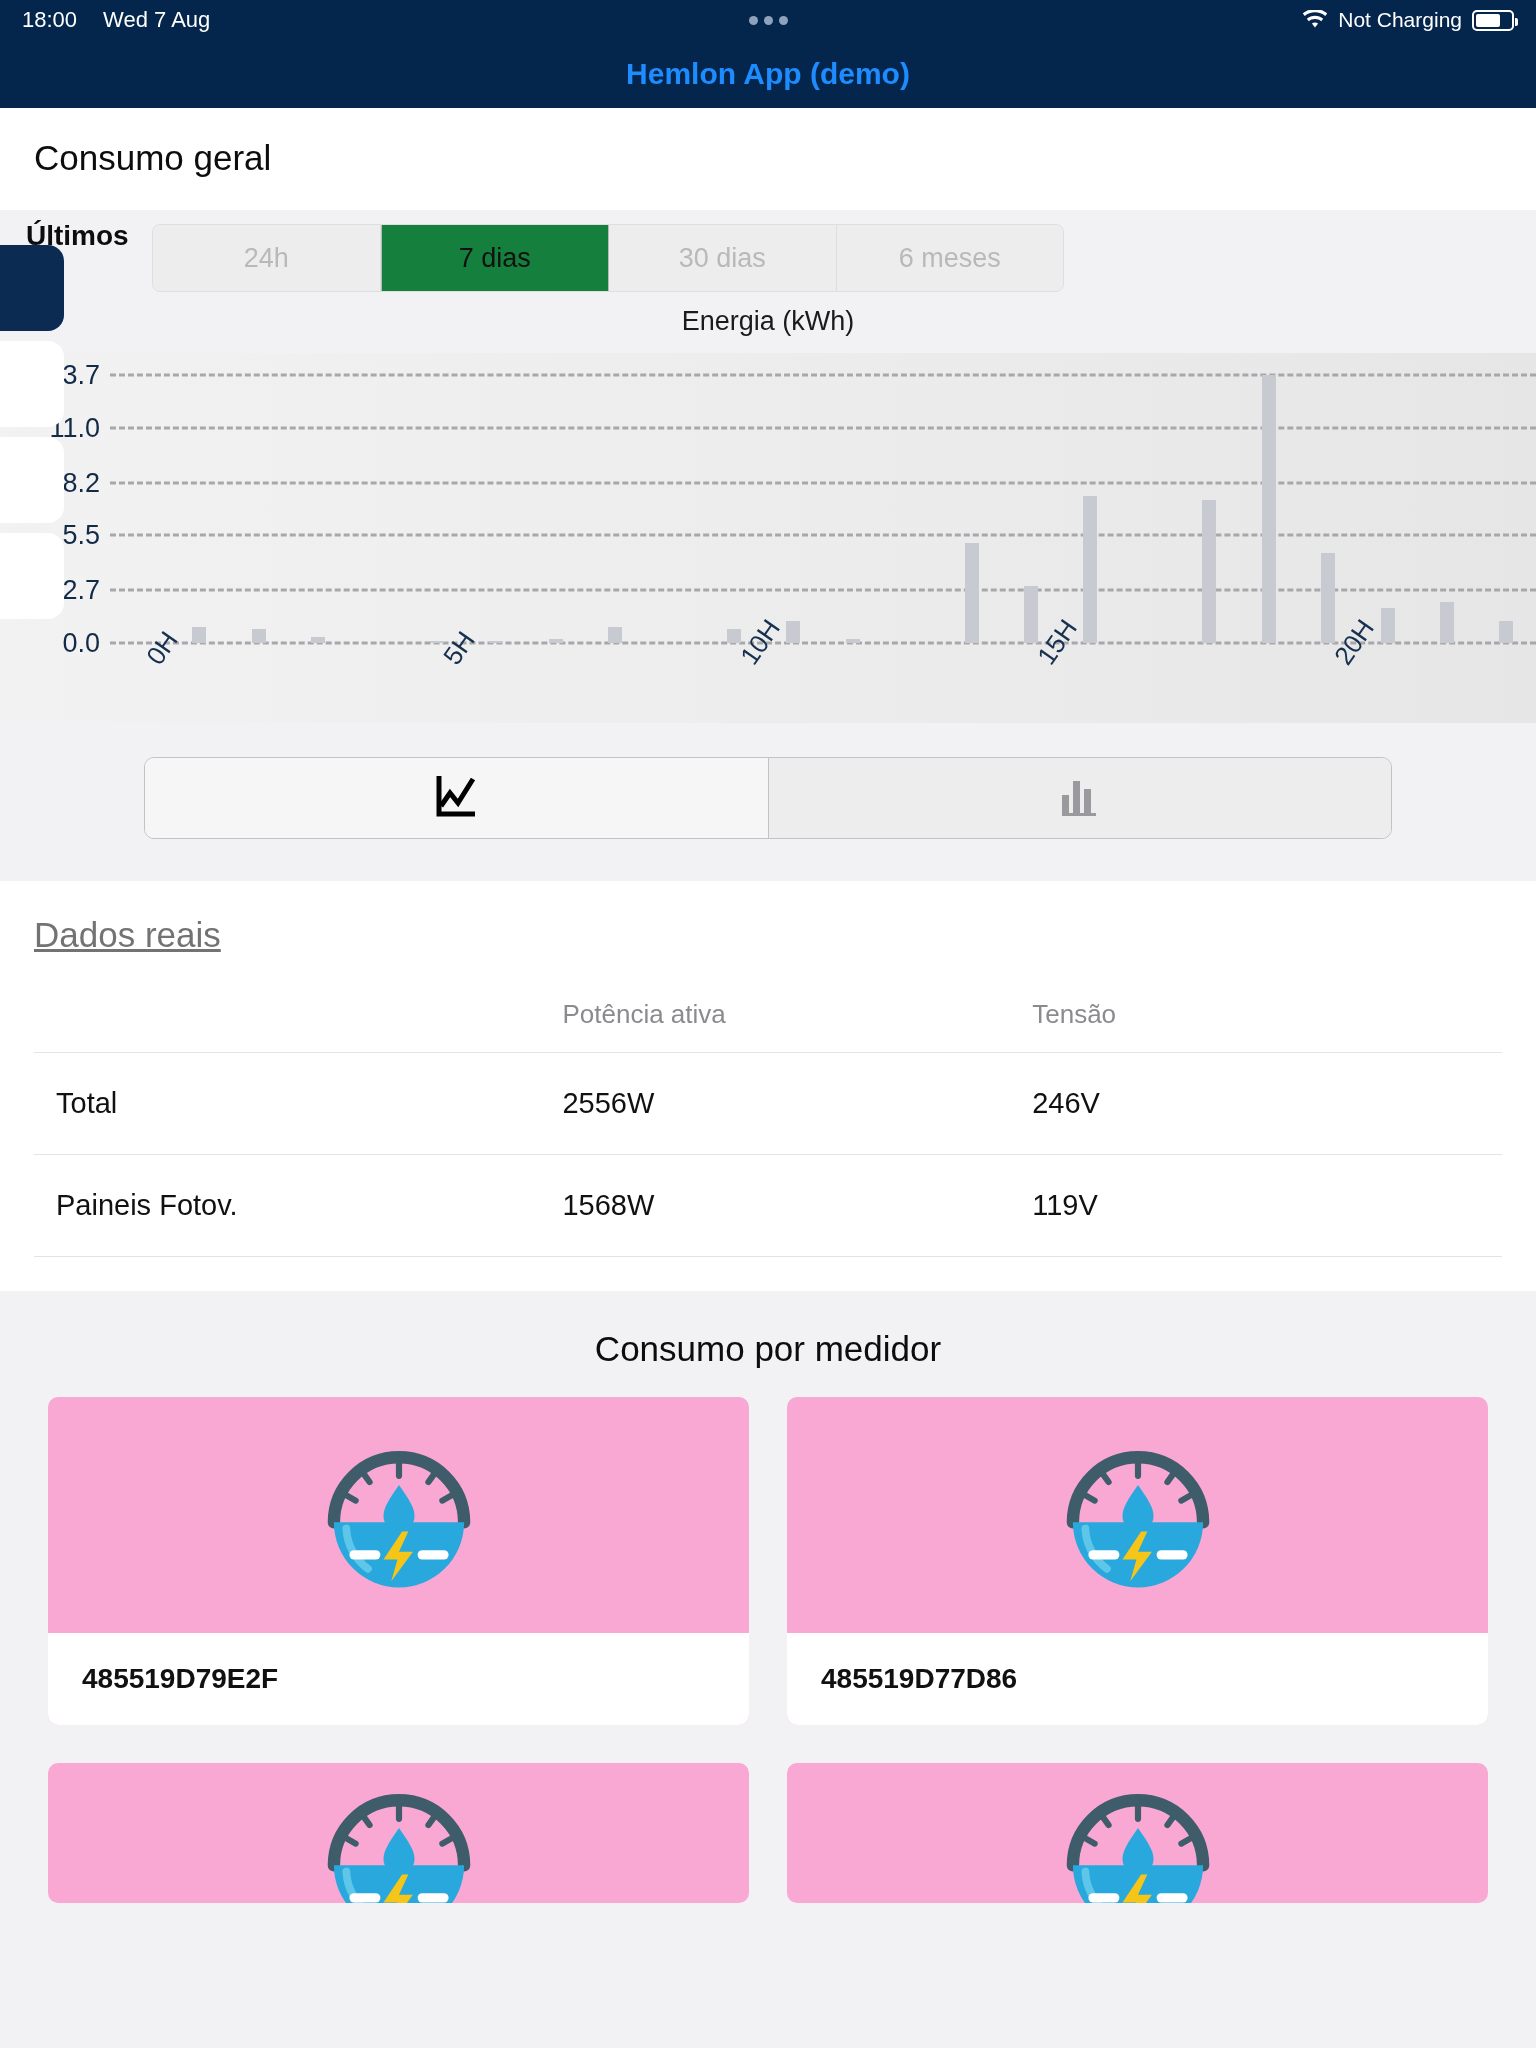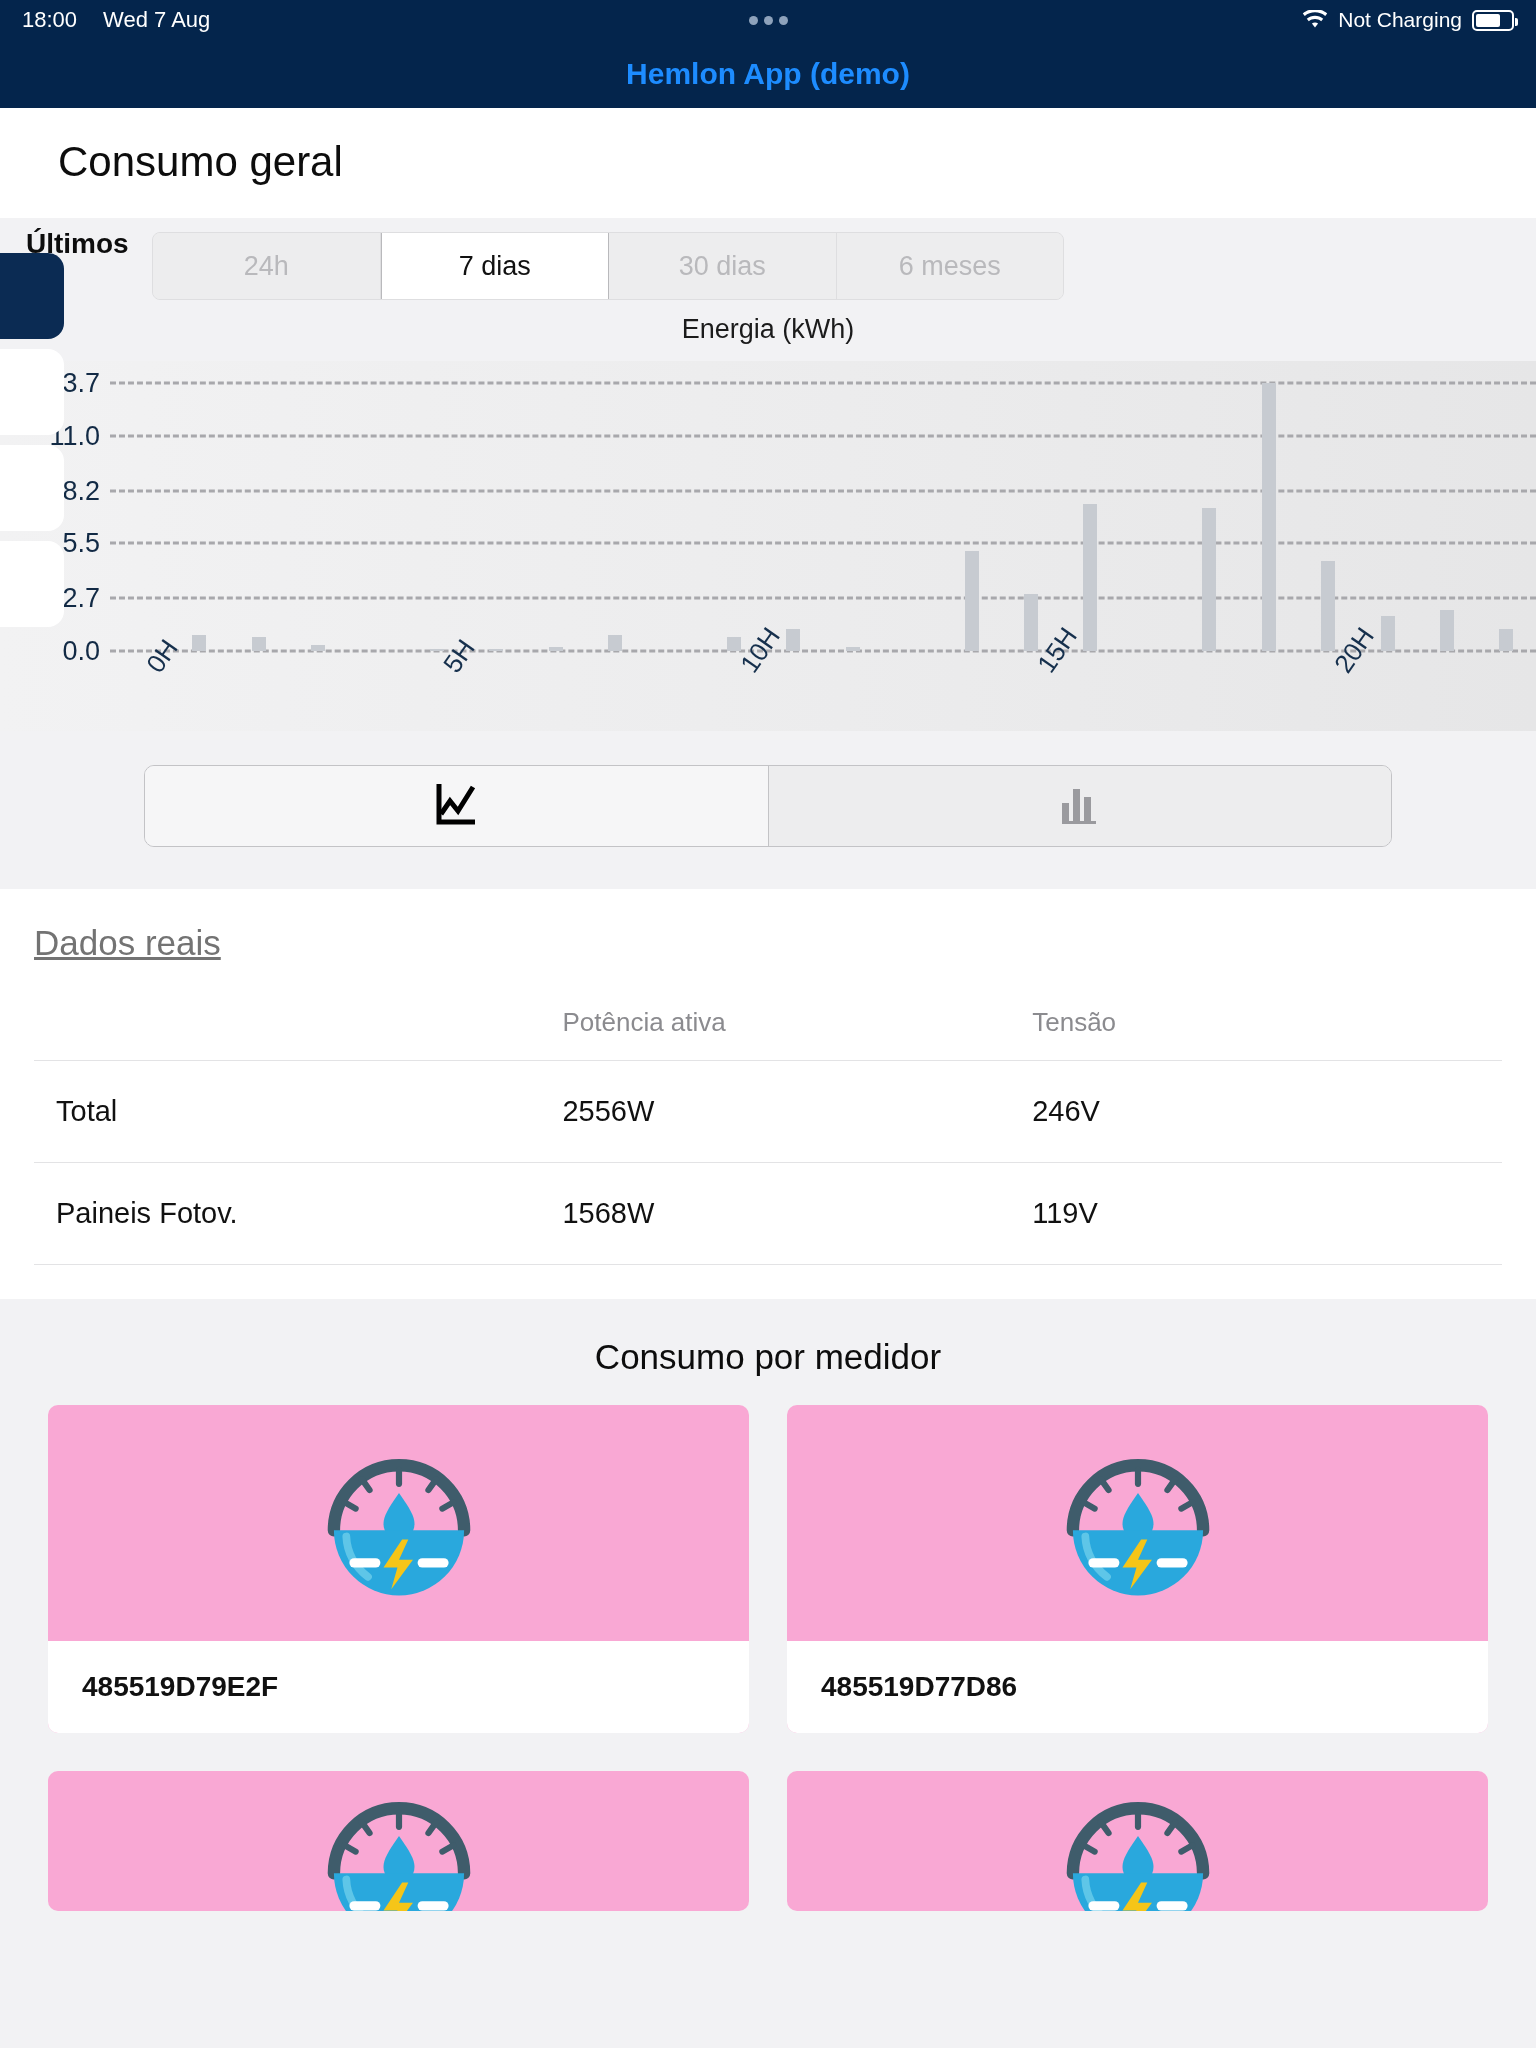--- a/index.html
+++ b/index.html
@@ -56,21 +56,21 @@
     height: 68px; background: #04254c;
     display: flex; align-items: center; justify-content: center;
   }
   .nav-title { color: #1d8cff; font-size: 30px; font-weight: bold; }
 
   
   .card-white {
     background: #ffffff;
     padding: 30px 34px 32px 34px;
   }
-  .section-title { font-size: 42px; color: #0d0d0d; font-weight: 400; margin-left: 24px; }
+  .section-title { font-size: 35px; color: #0d0d0d; font-weight: 400; }
 
   .panel {
     background: #f2f2f4;
     position: relative;
     padding-bottom: 42px;
   }
 
   
   .seg-row {
     position: relative;
@@ -108,21 +108,21 @@
   }
   .seg-btn {
     flex: 1;
     display: flex; align-items: center; justify-content: center;
     font-size: 27px; color: #b9b9bc;
     border-right: 1px solid #dedee0;
     background: #ededee;
   }
   .seg-btn:last-child { border-right: none; }
   .seg-btn.active {
-    background: #ffffff; color: #111111;
+    background: #15803d; color: #111111;
     border-left: 1px solid #b9b9bc;
     border-right: 1px solid #b9b9bc;
   }
 
   
   .chart-title {
     text-align: center; font-size: 27px; color: #1b1b1b;
     margin: 14px 0 16px 0;
   }
   .chart-box {

